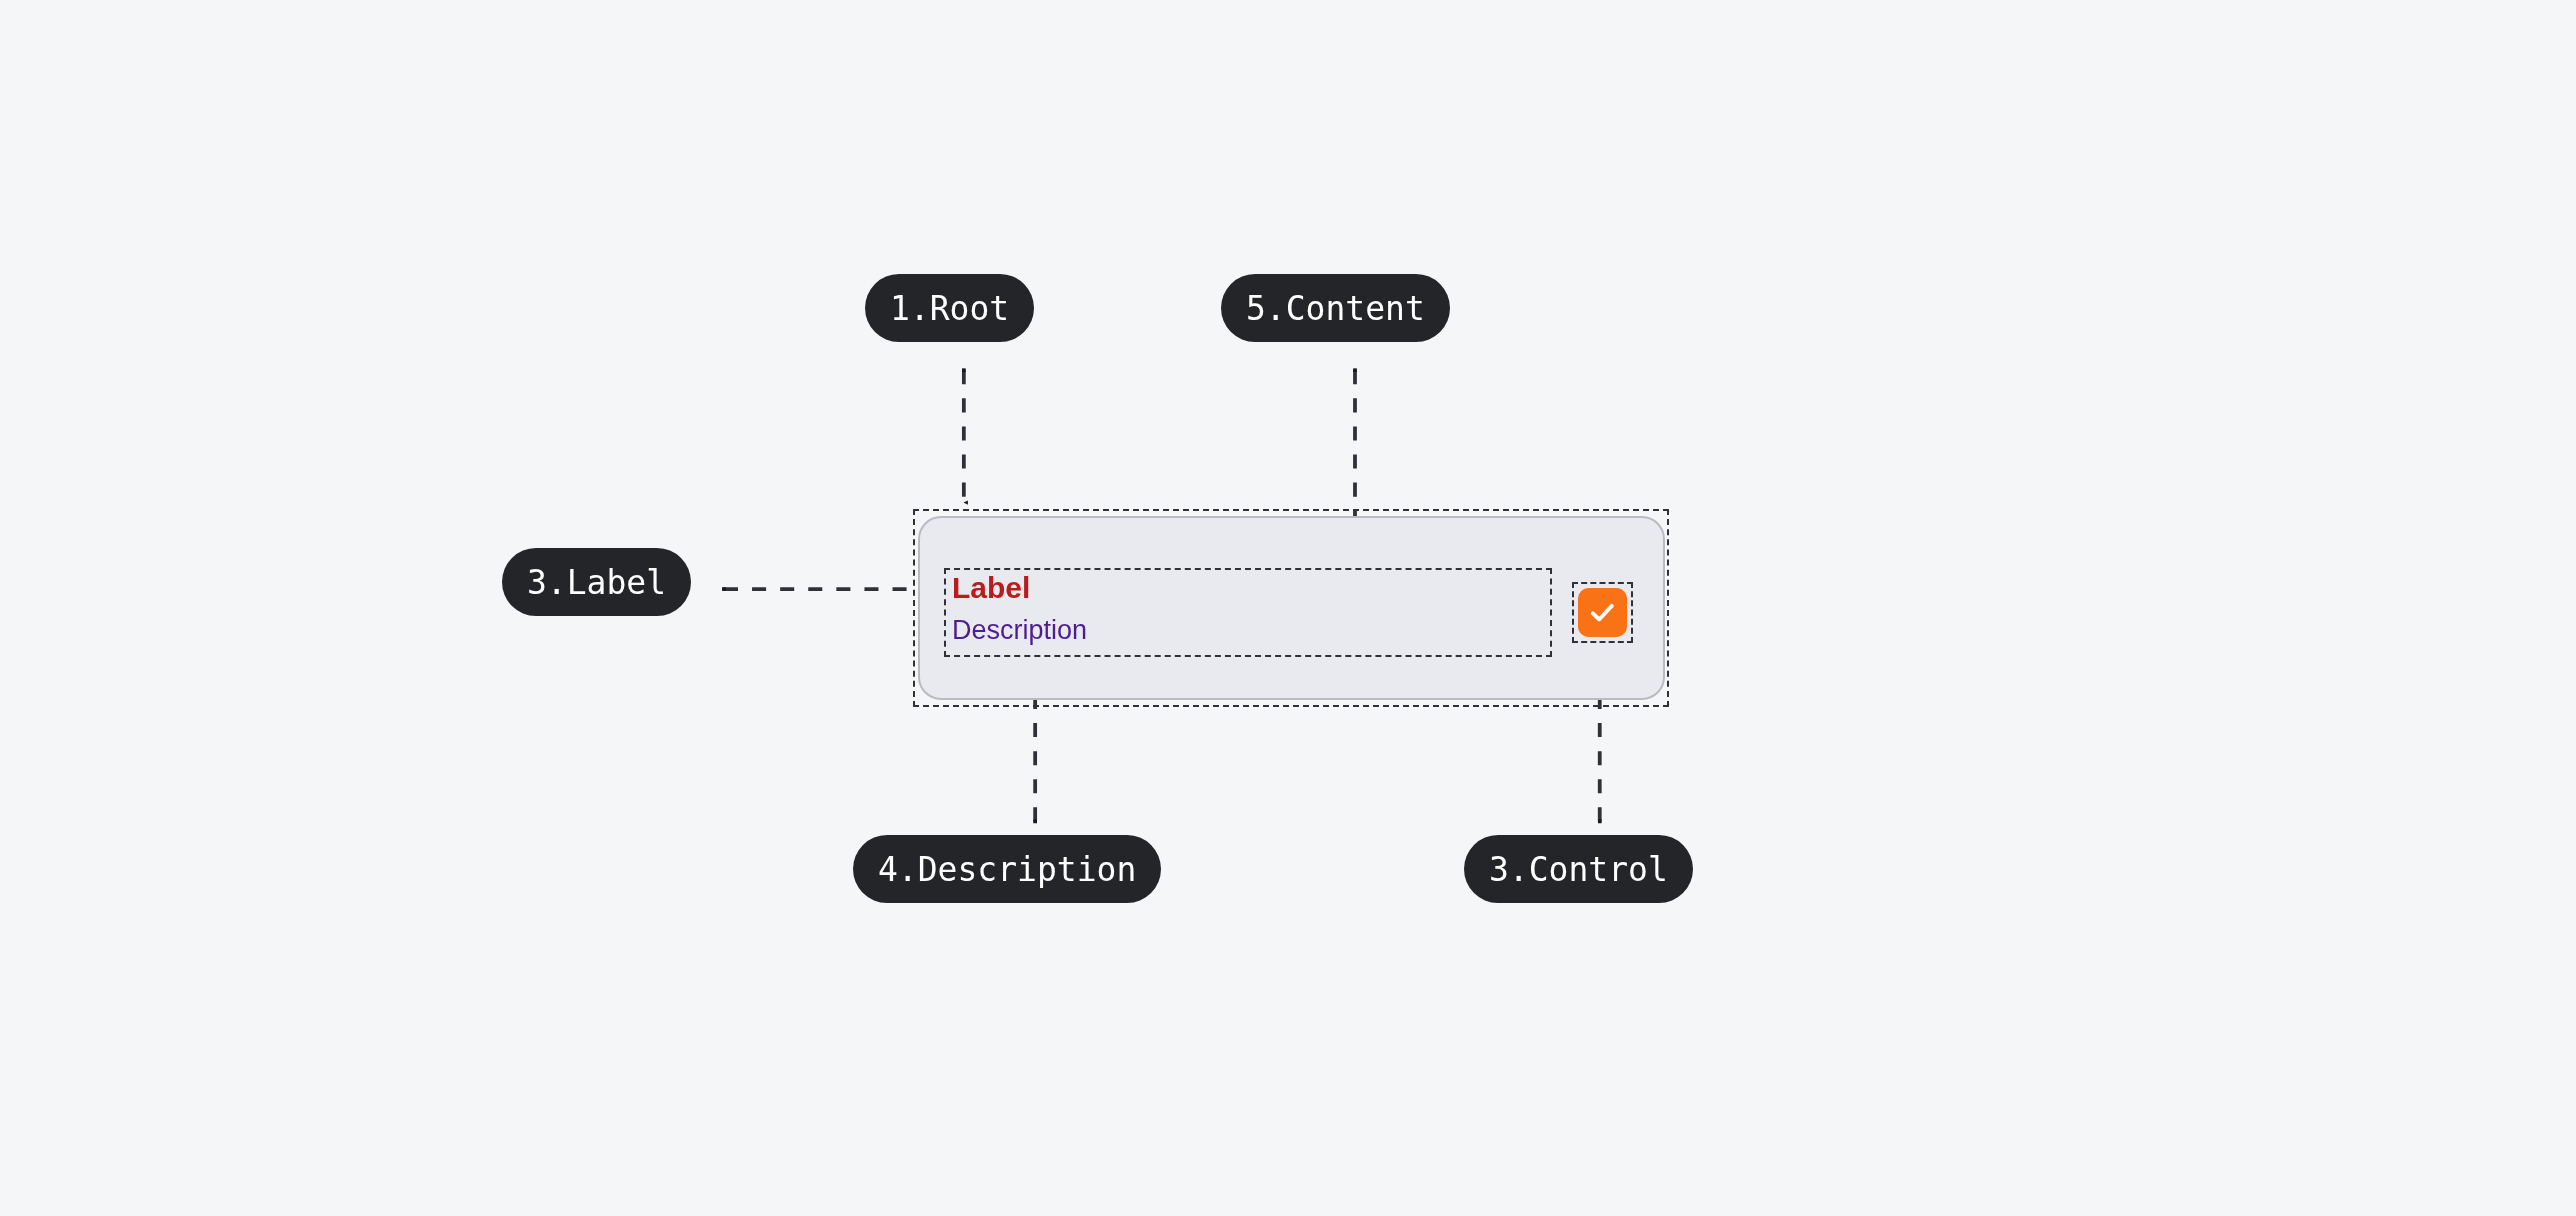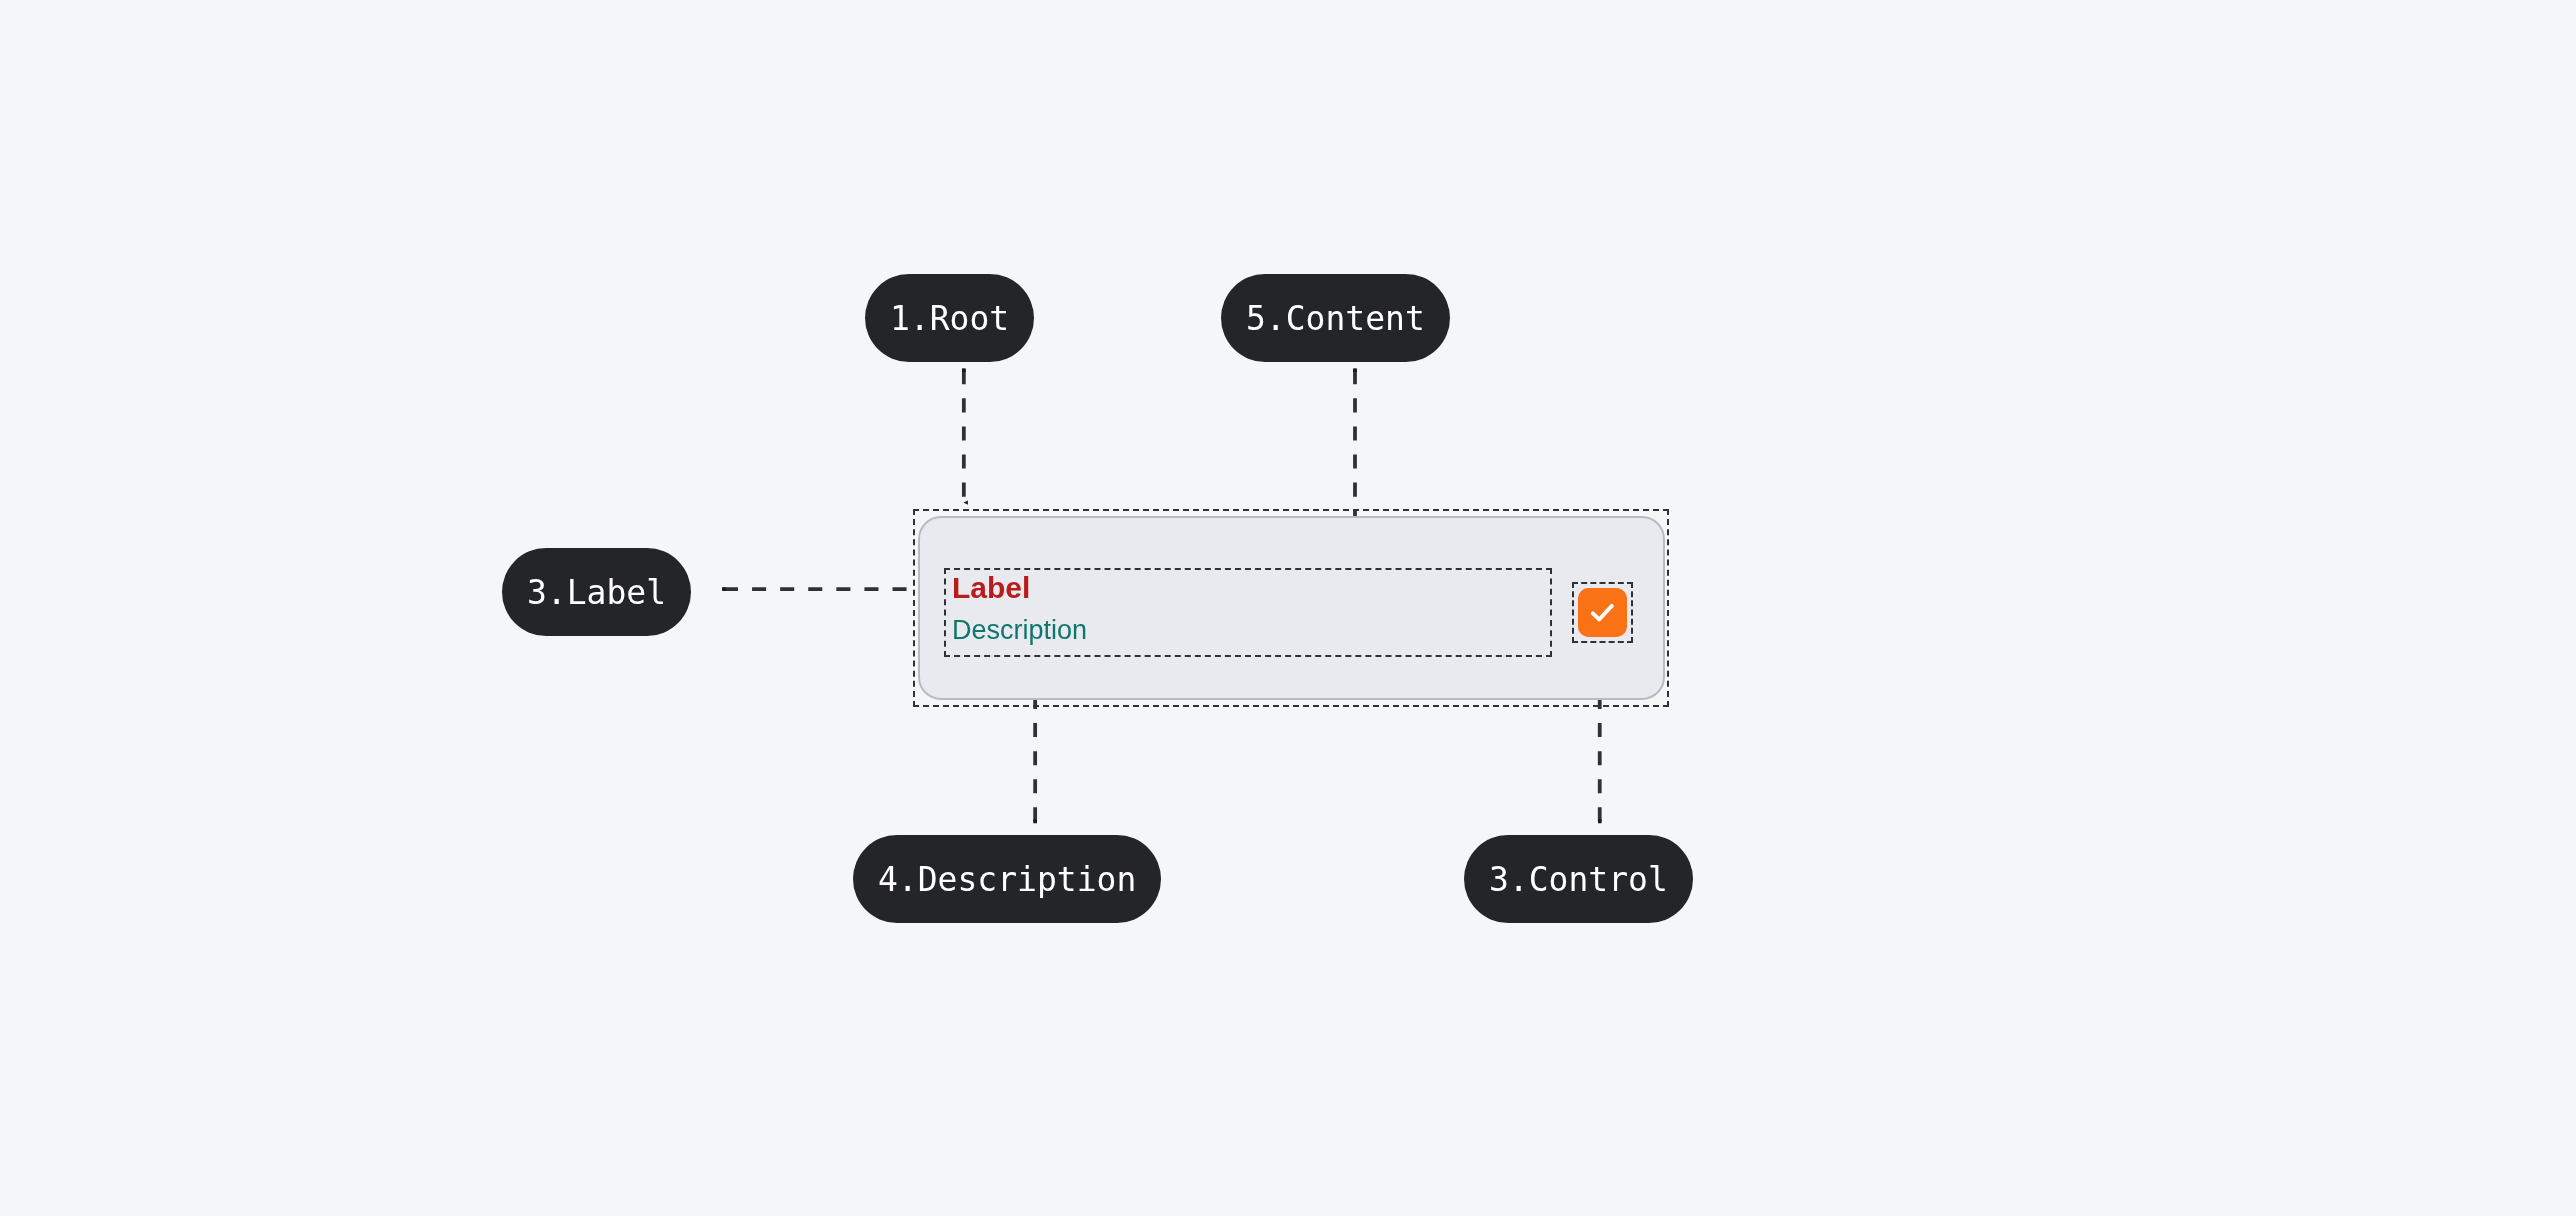--- a/index.html
+++ b/index.html
@@ -42,21 +42,21 @@
     font-size: 33px;
     letter-spacing: 0px;
     display: flex;
     align-items: center;
     justify-content: center;
     border-radius: 540px;
     white-space: nowrap;
     box-sizing: border-box;
     line-height: 1;
     padding: 0 25px;
-    height: 88px;
+    height: 68px;
   }
 
   #pill-root      { left: 865px; top: 274px; }
   #pill-content   { left: 1221px; top: 274px; }
   #pill-label     { left: 502px;  top: 548px; }
   #pill-desc      { left: 853px; top: 835px; }
   #pill-control   { left: 1464px; top: 835px; }
 
   
   .dashed {
@@ -105,21 +105,21 @@
     line-height: 1.1;
     white-space: nowrap;
   }
 
   #card-desc {
     position: absolute;
     left: 952px;
     top: 616px;
     font-size: 27px;
     font-weight: normal;
-    color: #0f766e;
+    color: #4c1d95;
     line-height: 1.1;
     white-space: nowrap;
   }
 
   
   #control-box {
     left: 1572px;
     top: 582px;
     width: 61px;
     height: 61px;

